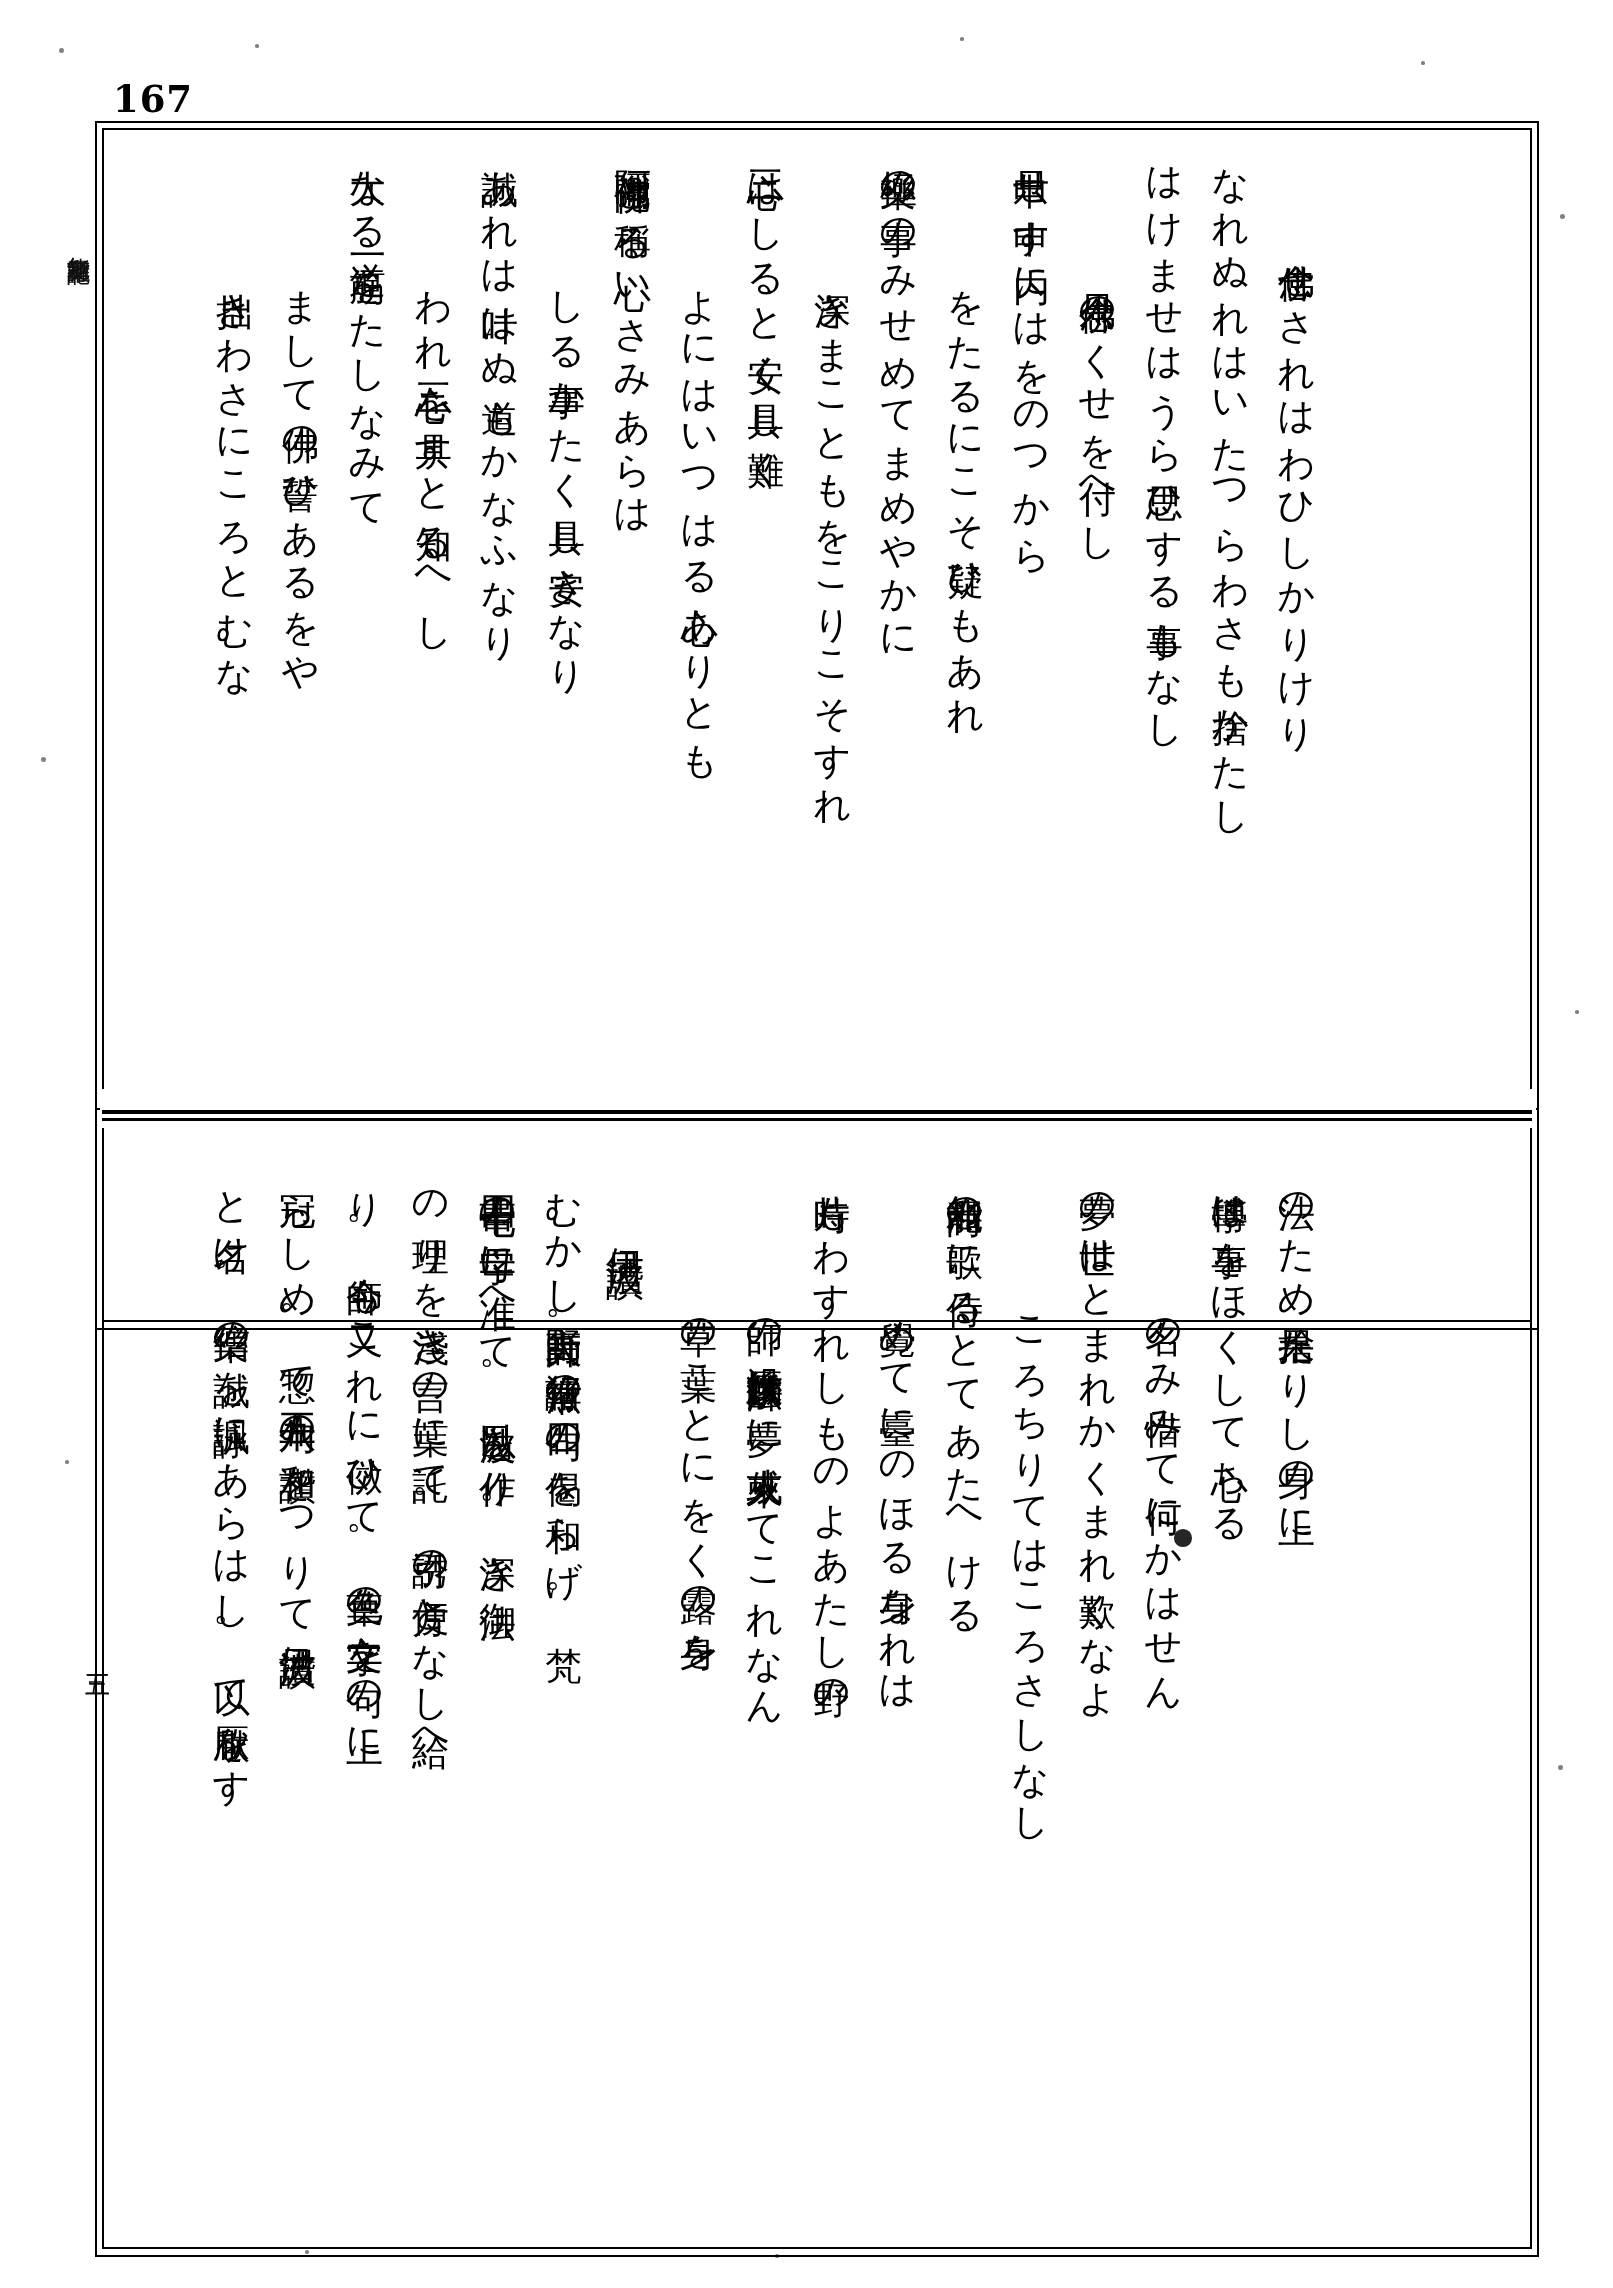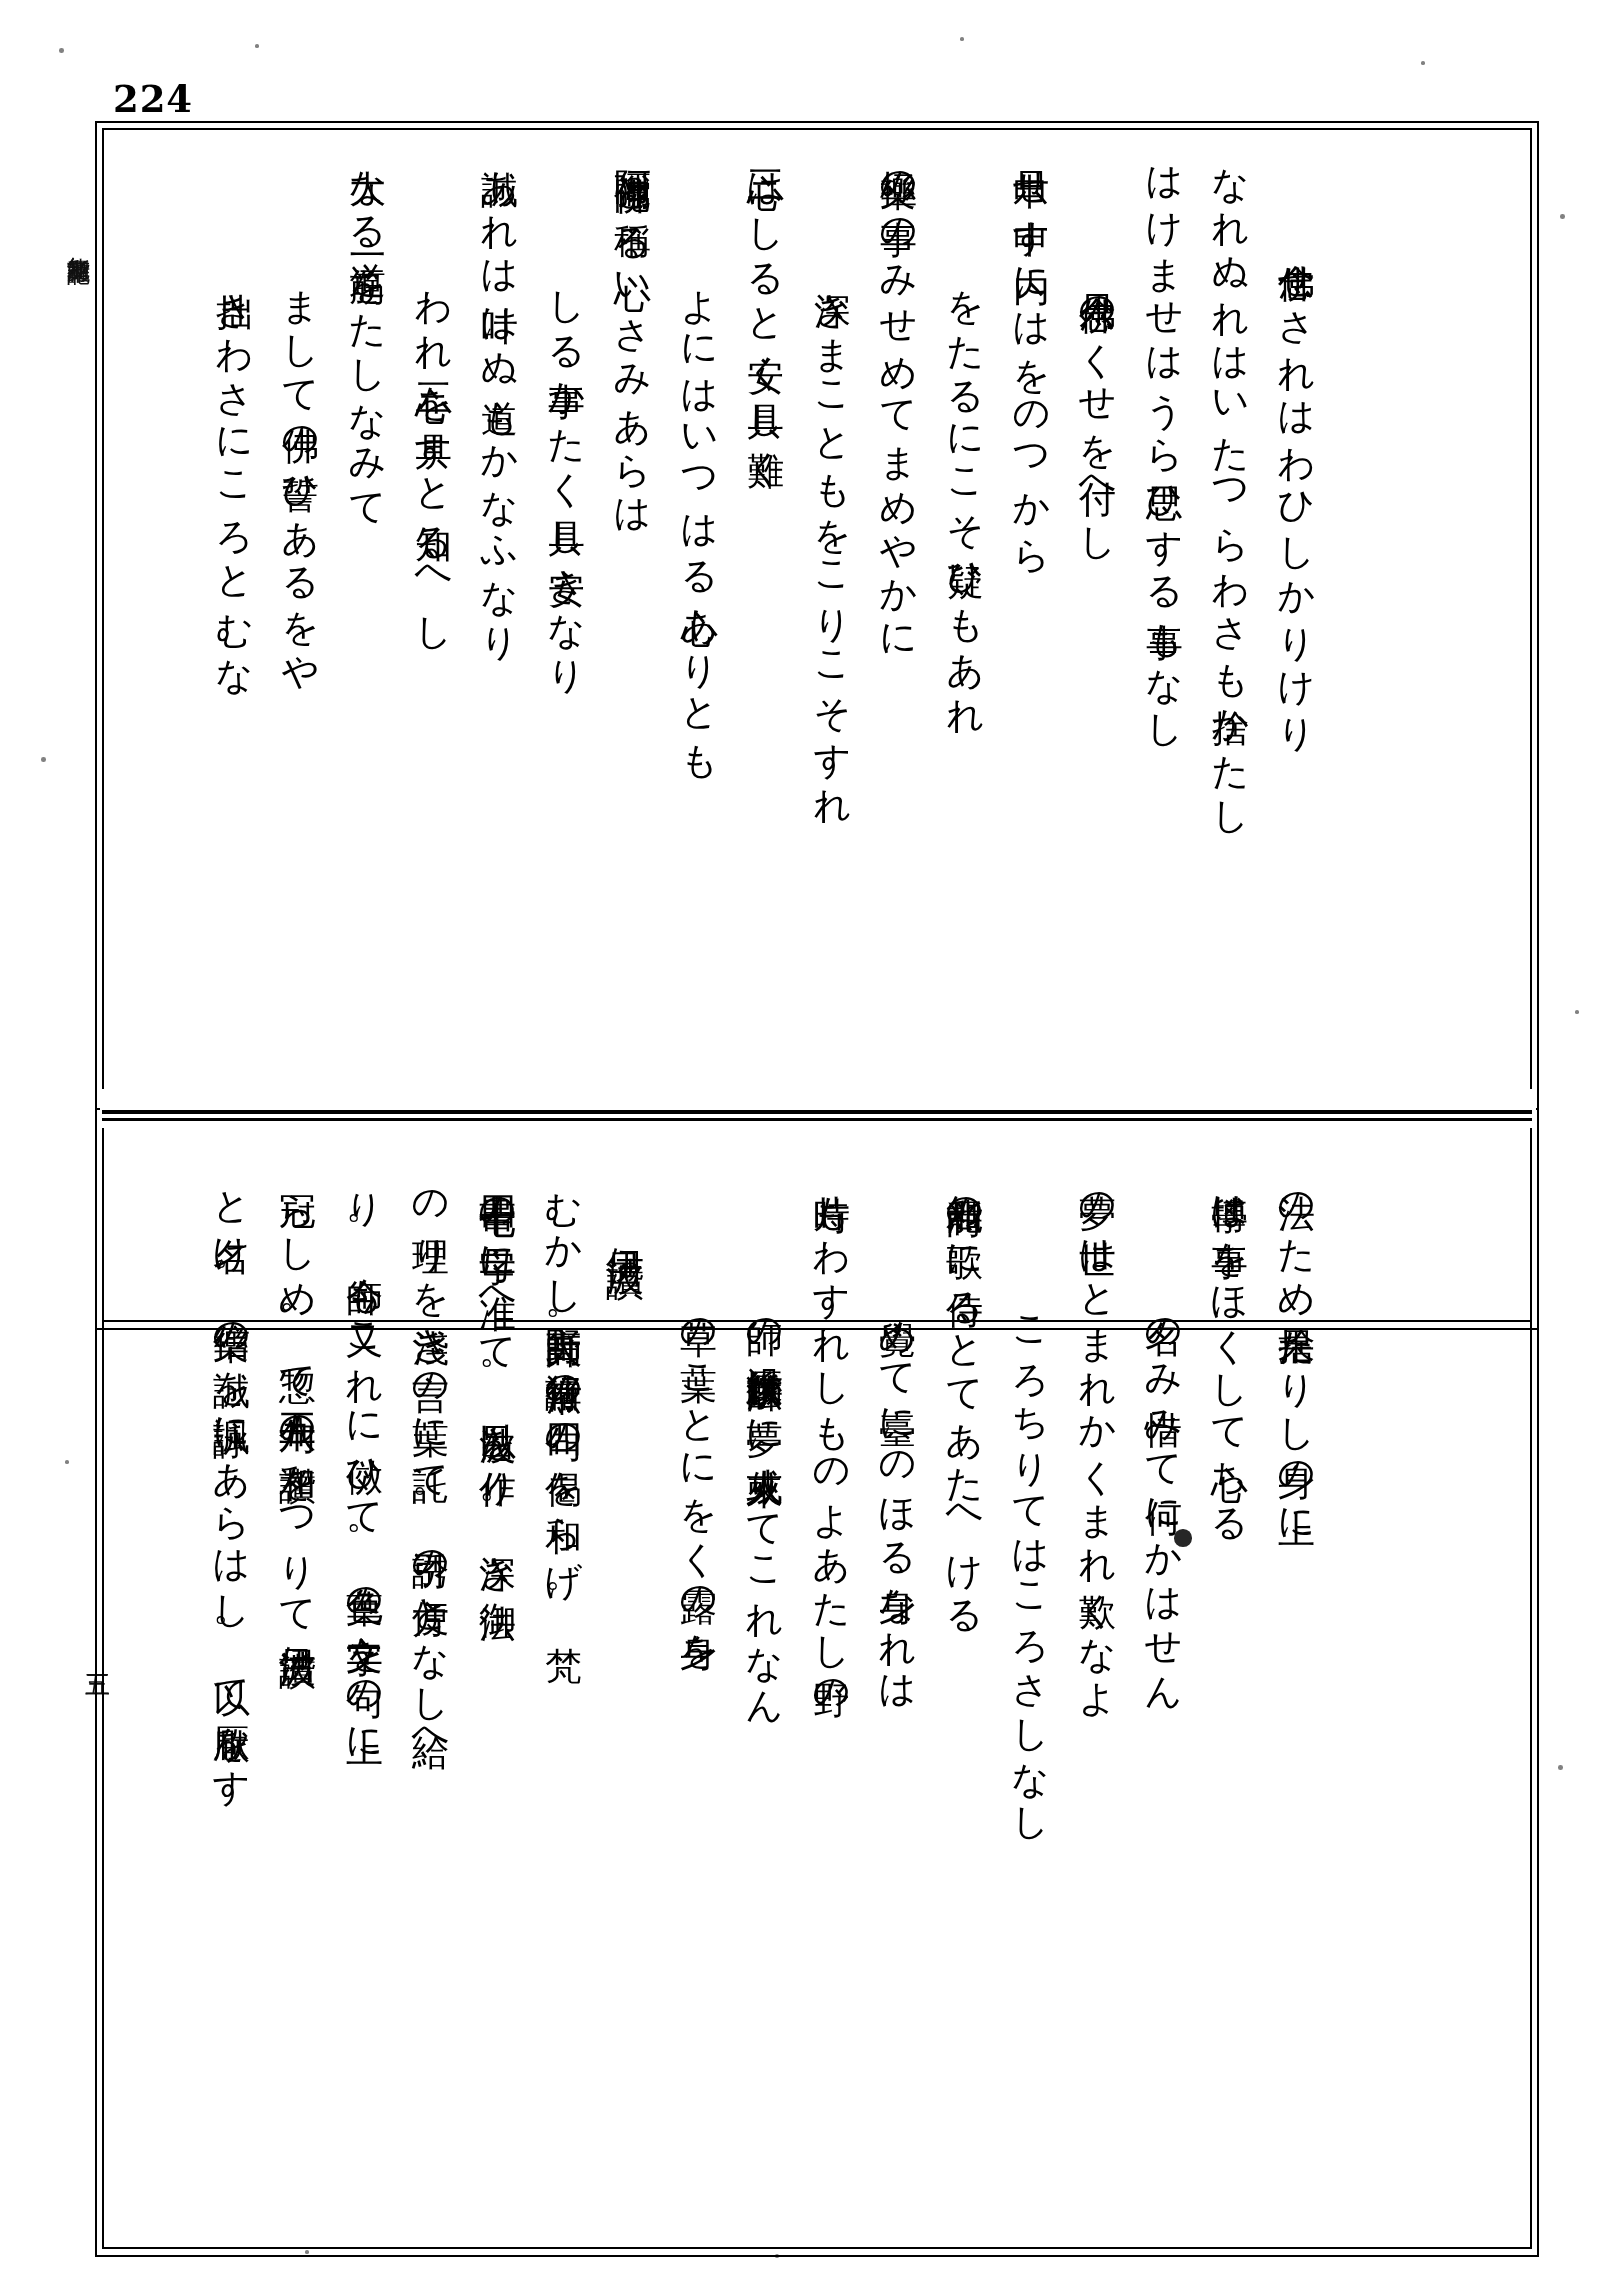--- a/index.html
+++ b/index.html
@@ -182,21 +182,21 @@
   <div class="speck" style="left:960px;top:37px;width:3.7px;height:3.7px;"></div>
   <div class="speck" style="left:1421px;top:61px;width:3.7px;height:3.7px;"></div>
   <div class="speck" style="left:1560px;top:214px;width:4.6px;height:4.6px;"></div>
   <div class="speck" style="left:41px;top:757px;width:4.6px;height:4.6px;"></div>
   <div class="speck" style="left:1575px;top:1010px;width:3.7px;height:3.7px;"></div>
   <div class="speck" style="left:65px;top:1460px;width:3.7px;height:3.7px;"></div>
   <div class="speck" style="left:1558px;top:1765px;width:4.6px;height:4.6px;"></div>
   <div class="speck" style="left:775px;top:2254px;width:3.7px;height:3.7px;"></div>
   <div class="speck" style="left:305px;top:2250px;width:3.7px;height:3.7px;"></div>
 
-  <div id="folio-arabic">224</div>
+  <div id="folio-arabic">167</div>
 
   <div id="running-title">無能和尚行業記下</div>
 
   <div id="folio-kanji">五三</div>
 
   <div id="frame-outer"></div>
   <div id="frame-inner"></div>
   <div id="frame-outer-2"></div>
   <div id="frame-inner-2"></div>
   <div id="divider-band"></div>

